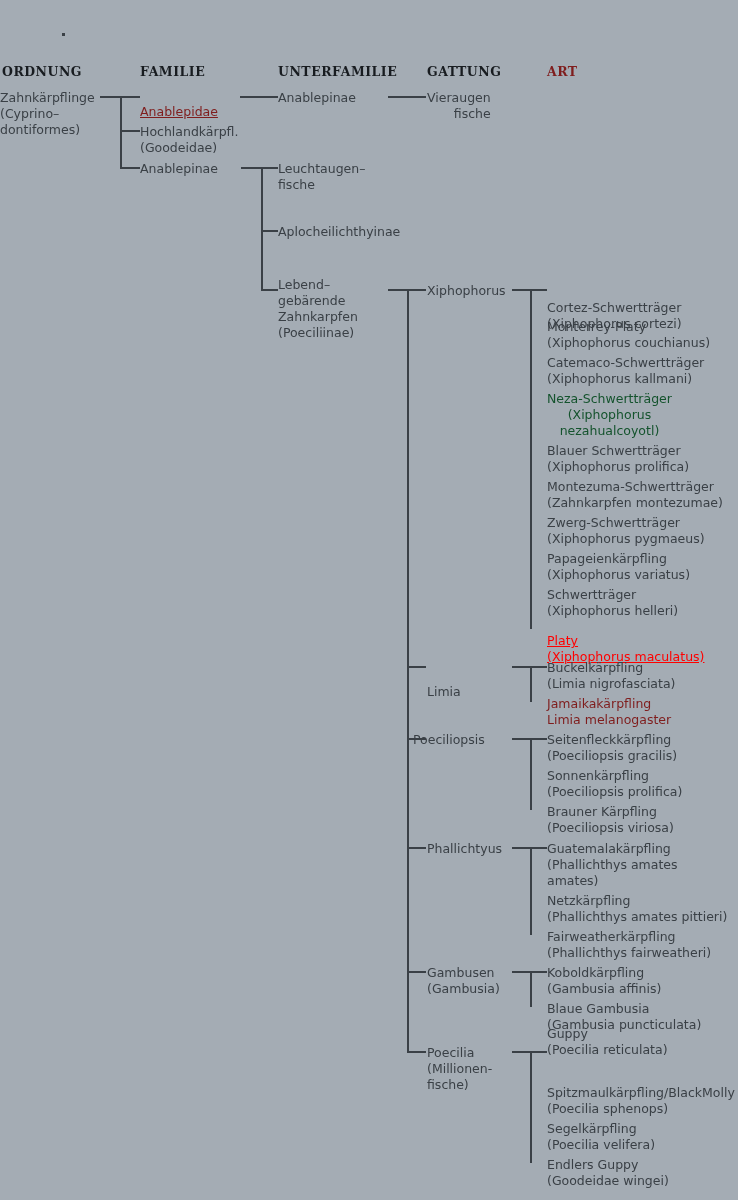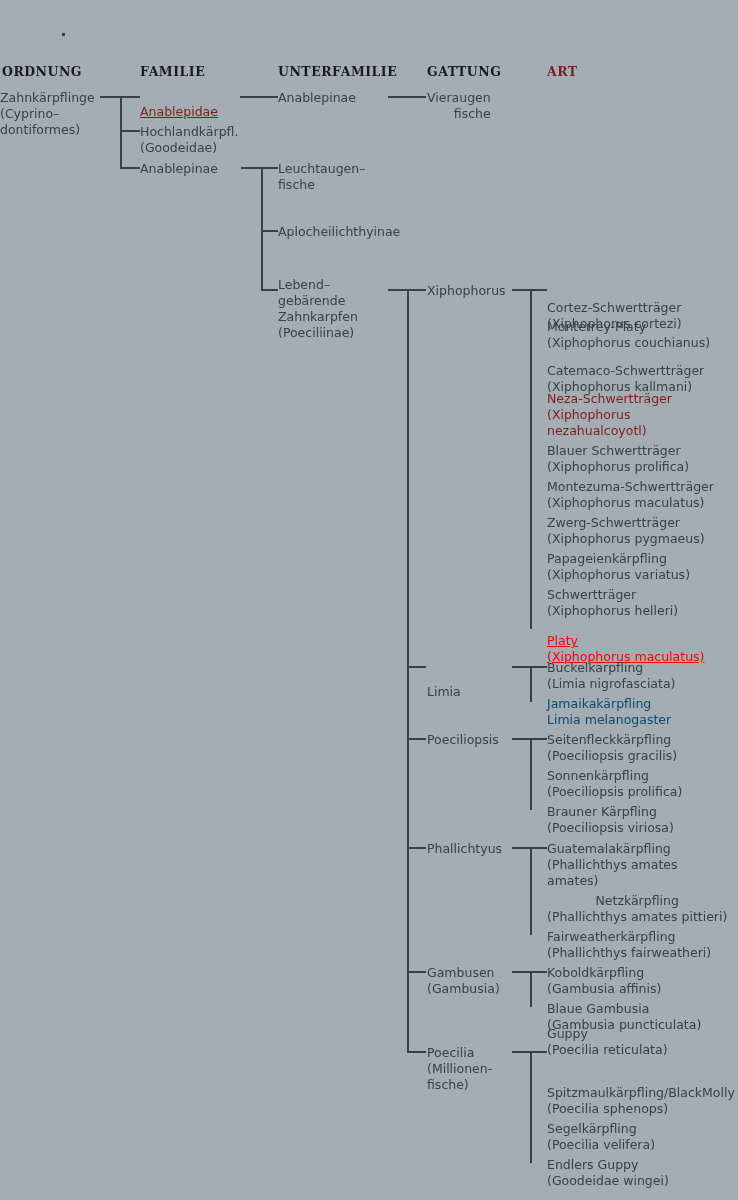--- a/index.html
+++ b/index.html
@@ -127,62 +127,62 @@
 fische</div>
       <div class="node" style="left: 278px; top: 224px; color: rgb(58, 64, 70);">Aplocheilichthyinae</div>
       <div class="node" style="left: 278px; top: 277px; color: rgb(58, 64, 70);">Lebend–
 gebärende
 Zahnkarpfen
 (Poeciliinae)</div>
       <div class="node" style="left: 427px; top: 90px; color: rgb(58, 64, 70); text-align: right;">Vieraugen
     fische</div>
       <div class="node" style="left: 427px; top: 283px; color: rgb(58, 64, 70);">Xiphophorus</div>
       <div class="node" style="left: 427px; top: 660px; color: rgb(58, 64, 70); margin-top: 24px;">Limia</div>
-      <div class="node" style="left: 427px; top: 732px; color: rgb(58, 64, 70);">Poeciliopsis</div>
+      <div class="node" style="left: 413px; top: 732px; color: rgb(58, 64, 70);">Poeciliopsis</div>
       <div class="node" style="left: 427px; top: 841px; color: rgb(58, 64, 70);">Phallichtyus</div>
       <div class="node" style="left: 427px; top: 965px; color: rgb(58, 64, 70);">Gambusen
 (Gambusia)</div>
       <div class="node" style="left: 427px; top: 1045px; color: rgb(58, 64, 70);">Poecilia
 (Millionen-
 fische)</div>
       <div class="node" style="left: 547px; top: 300px; color: rgb(58, 64, 70);">Cortez-Schwertträger
 (Xiphophorus cortezi)</div>
       <div class="node" style="left: 547px; top: 319px; color: rgb(58, 64, 70);">Monterrey-Platy
 (Xiphophorus couchianus)</div>
-      <div class="node" style="left: 547px; top: 355px; color: rgb(58, 64, 70); margin-top: 8px;">Catemaco-Schwertträger
+      <div class="node" style="left: 547px; top: 355px; color: rgb(58, 64, 70);">Catemaco-Schwertträger
 (Xiphophorus kallmani)</div>
-      <div class="node" style="left: 547px; top: 391px; color: #7f1d1d;">Neza-Schwertträger
+      <div class="node" style="left: 547px; top: 391px; color: #14532d; text-align: center;">Neza-Schwertträger
 (Xiphophorus
 nezahualcoyotl)</div>
       <div class="node" style="left: 547px; top: 443px; color: rgb(58, 64, 70);">Blauer Schwertträger
 (Xiphophorus prolifica)</div>
       <div class="node" style="left: 547px; top: 479px; color: rgb(58, 64, 70);">Montezuma-Schwertträger
-(Xiphophorus maculatus)</div>
+(Zahnkarpfen montezumae)</div>
       <div class="node" style="left: 547px; top: 515px; color: rgb(58, 64, 70);">Zwerg-Schwertträger
 (Xiphophorus pygmaeus)</div>
       <div class="node" style="left: 547px; top: 551px; color: rgb(58, 64, 70);">Papageienkärpfling
 (Xiphophorus variatus)</div>
       <div class="node" style="left: 547px; top: 587px; color: rgb(58, 64, 70);">Schwertträger
 (Xiphophorus helleri)</div>
       <div class="node red" style="left: 547px; top: 633px; color: rgb(255, 0, 0); text-decoration: underline;">Platy
 (Xiphophorus maculatus)</div>
       <div class="node" style="left: 547px; top: 660px; color: rgb(58, 64, 70);">Buckelkärpfling
 (Limia nigrofasciata)</div>
-      <div class="node" style="left: 547px; top: 696px; color: #0c4a6e;">Jamaikakärpfling
+      <div class="node" style="left: 547px; top: 696px; color: #7f1d1d;">Jamaikakärpfling
 Limia melanogaster</div>
       <div class="node" style="left: 547px; top: 732px; color: rgb(58, 64, 70);">Seitenfleckkärpfling
 (Poeciliopsis gracilis)</div>
       <div class="node" style="left: 547px; top: 768px; color: rgb(58, 64, 70);">Sonnenkärpfling
 (Poeciliopsis prolifica)</div>
       <div class="node" style="left: 547px; top: 804px; color: rgb(58, 64, 70);">Brauner Kärpfling
 (Poeciliopsis viriosa)</div>
       <div class="node" style="left: 547px; top: 841px; color: rgb(58, 64, 70);">Guatemalakärpfling
 (Phallichthys amates
 amates)</div>
-      <div class="node" style="left: 547px; top: 893px; color: rgb(58, 64, 70); text-align: center;">Netzkärpfling
+      <div class="node" style="left: 547px; top: 893px; color: rgb(58, 64, 70);">Netzkärpfling
 (Phallichthys amates pittieri)</div>
       <div class="node" style="left: 547px; top: 929px; color: rgb(58, 64, 70);">Fairweatherkärpfling
 (Phallichthys fairweatheri)</div>
       <div class="node" style="left: 547px; top: 965px; color: rgb(58, 64, 70);">Koboldkärpfling
 (Gambusia affinis)</div>
       <div class="node" style="left: 547px; top: 1001px; color: rgb(58, 64, 70);">Blaue Gambusia
 (Gambusia puncticulata)</div>
       <div class="node" style="left: 547px; top: 1026px; color: rgb(58, 64, 70);">Guppy
 (Poecilia reticulata)</div>
       <div class="node" style="left: 547px; top: 1085px; color: rgb(58, 64, 70);">Spitzmaulkärpfling/BlackMolly

